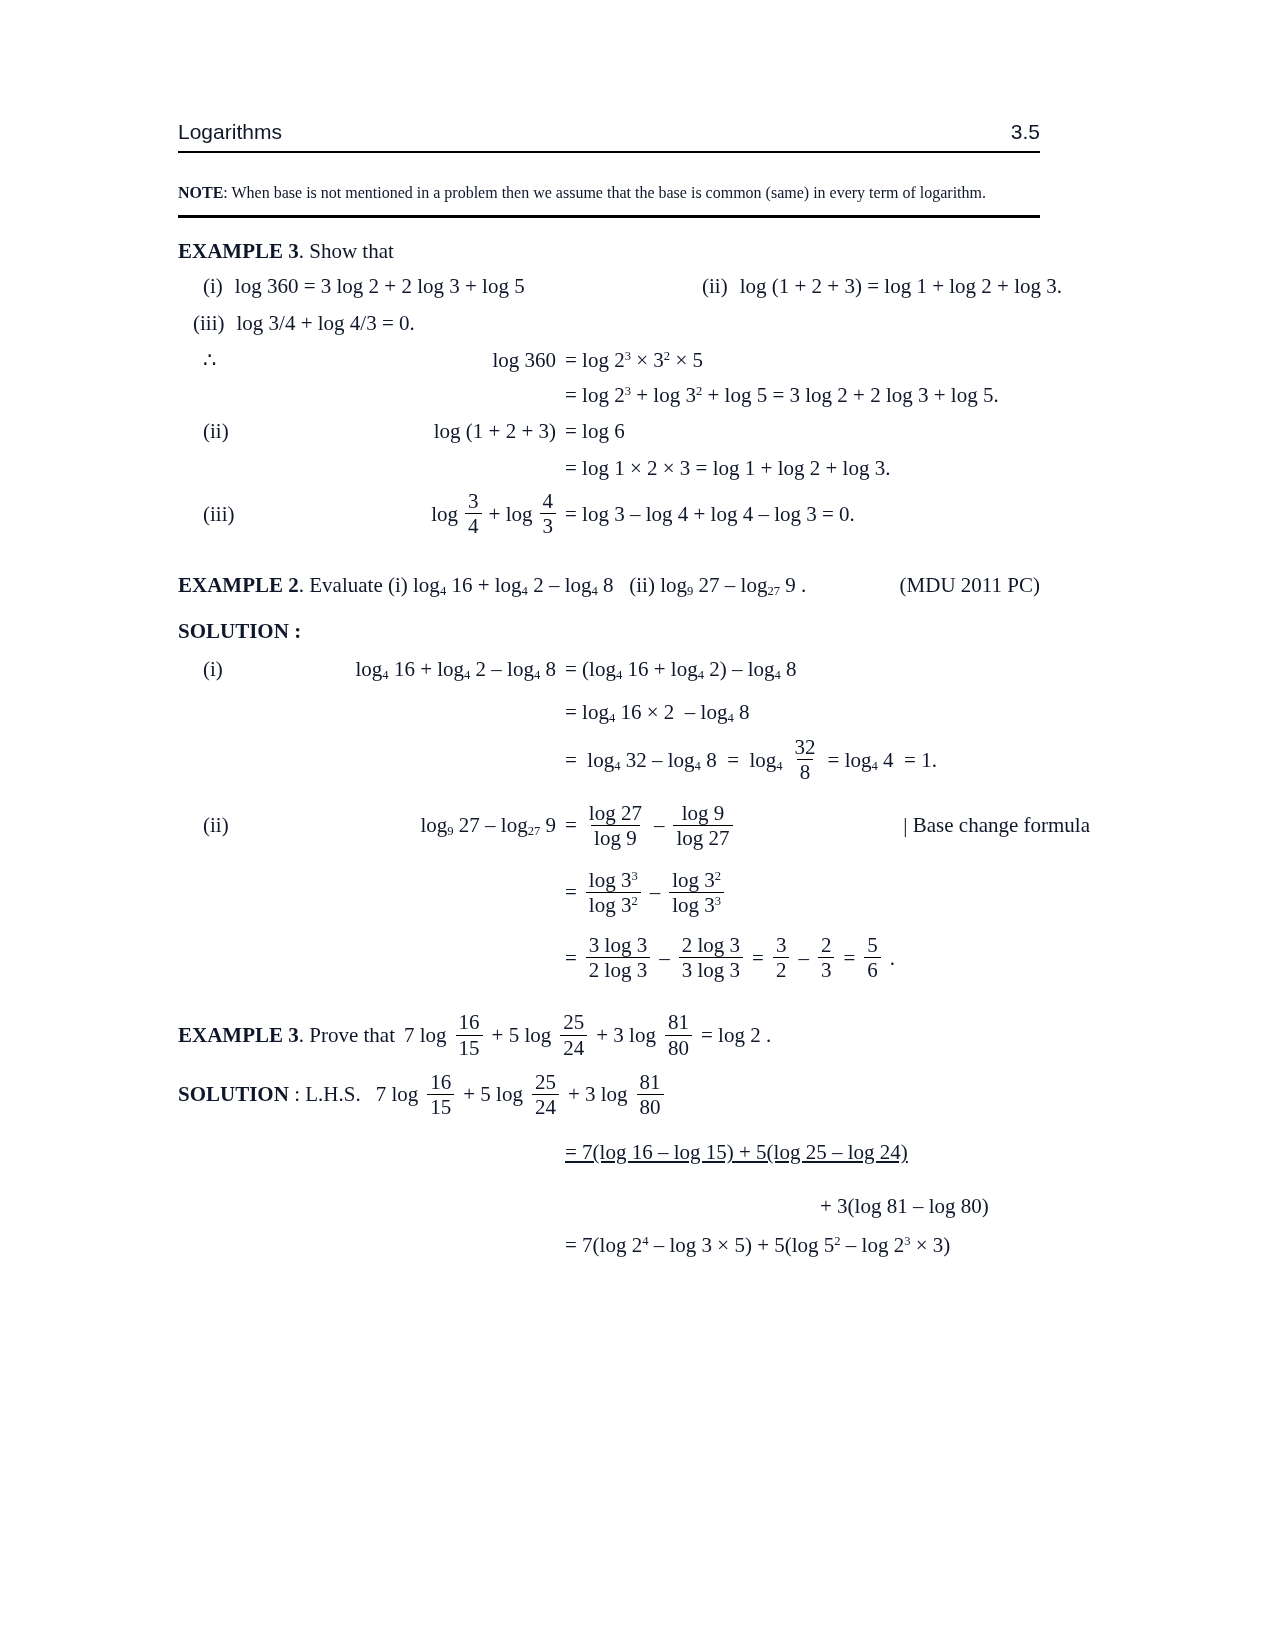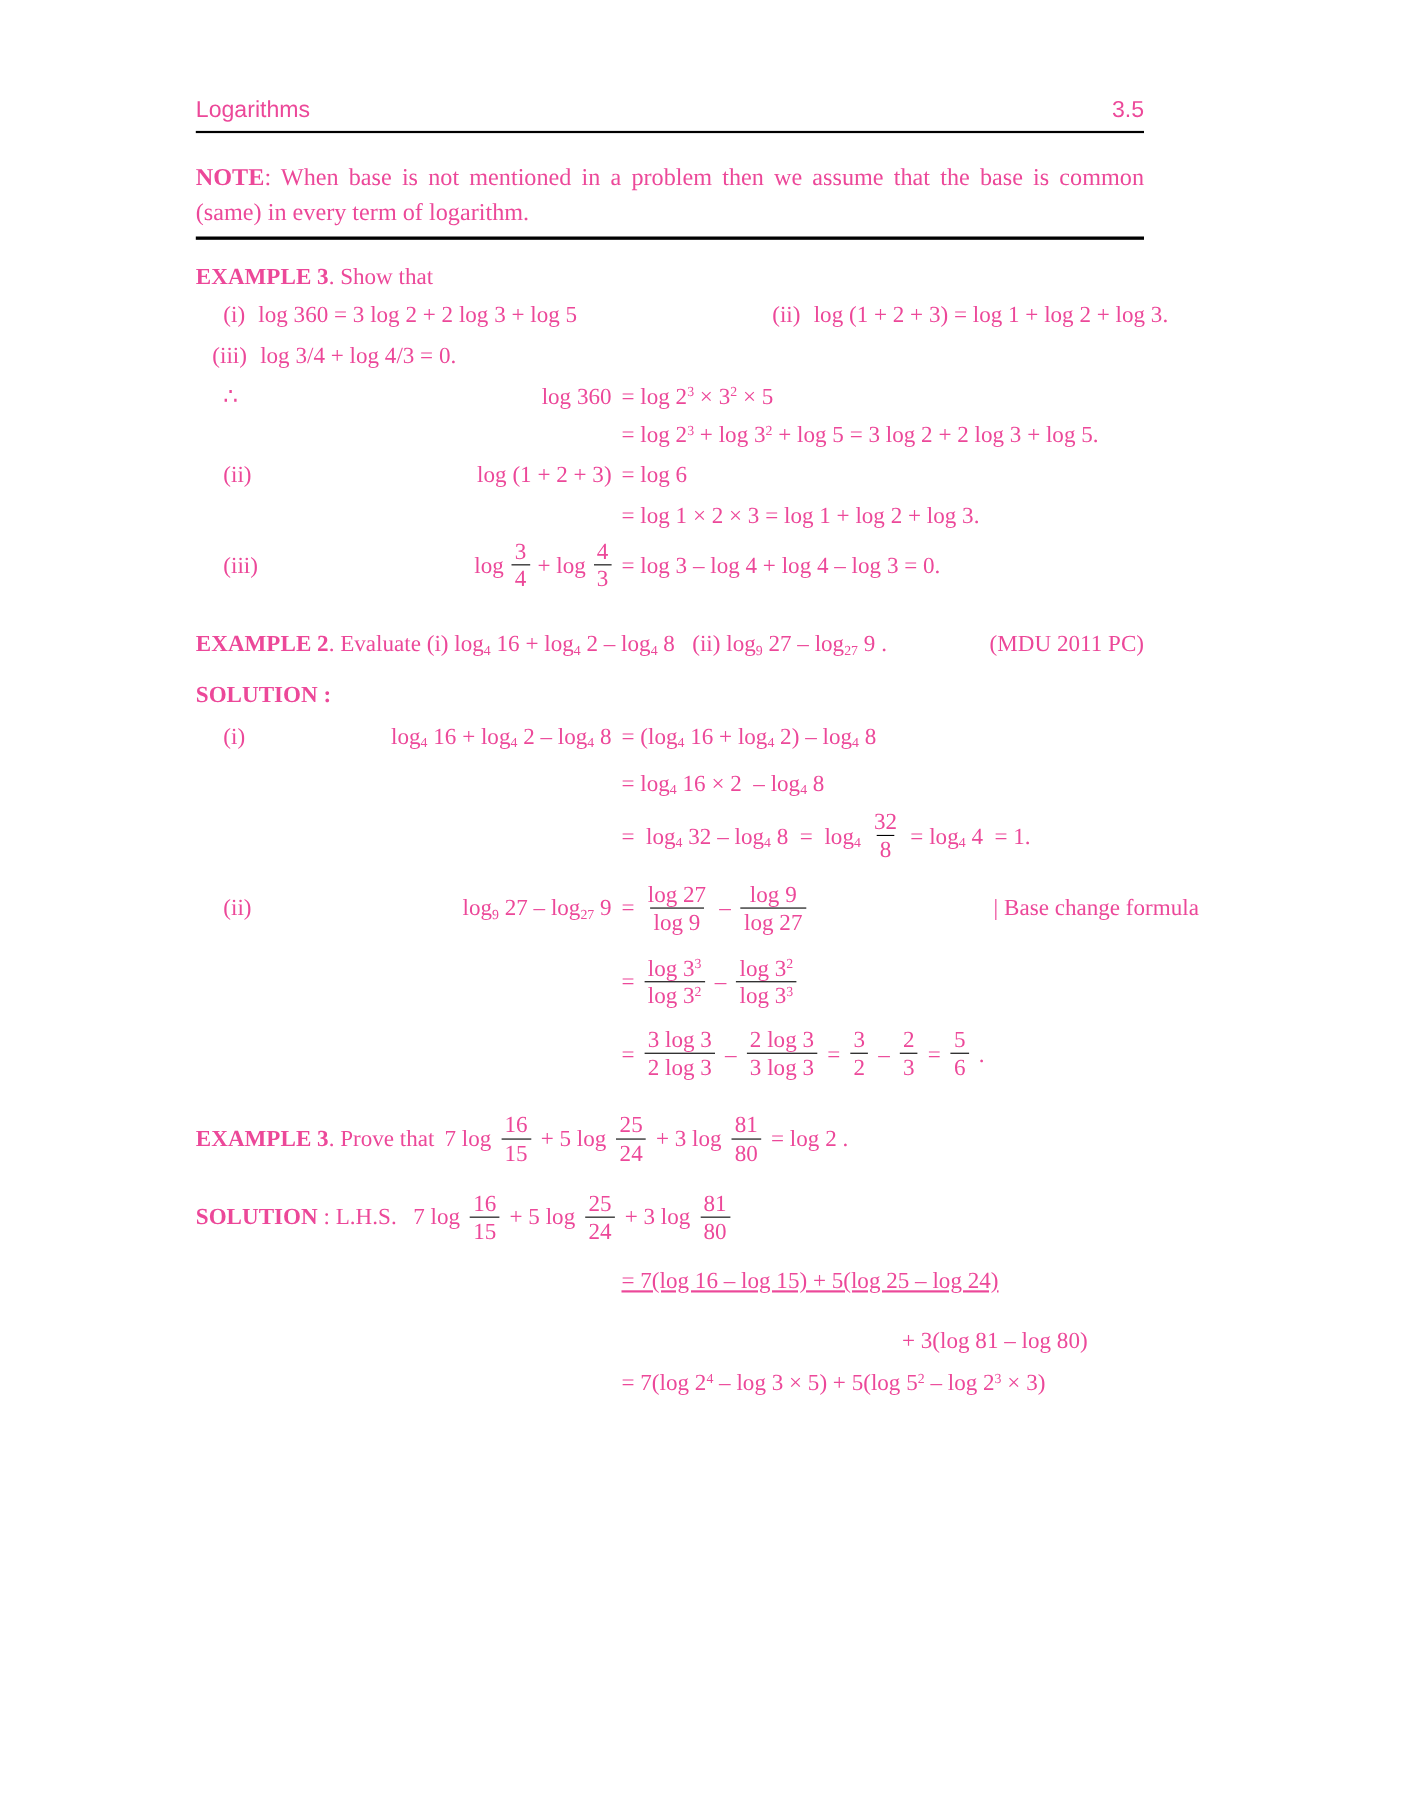--- a/index.html
+++ b/index.html
@@ -1,41 +1,41 @@
 <!DOCTYPE html>
 <html><head>
 <meta charset="utf-8">
 <style>
   html,body{margin:0;padding:0;background:#ffffff;}
   .page{
     position:relative;
     width:1275px;height:1650px;
     box-sizing:border-box;
     background:#fff;
-    color:#ec4899;
+    color:#0f172a;
     font-family:"Liberation Serif","DejaVu Serif",serif;
     font-size:21px;
-    padding:88px 235px 0 178px;
+    padding:120px 235px 0 178px;
     overflow:hidden;
   }
   .b{font-weight:bold;}
   .m{white-space:pre;}
   sup{font-size:0.6em;line-height:0;vertical-align:0.55em;}
   sub{font-size:0.6em;line-height:0;vertical-align:-0.25em;}
 
   
   .pg-header{
     display:flex;justify-content:space-between;align-items:baseline;
     font-family:"Liberation Sans","DejaVu Sans",sans-serif;
     font-size:21px;
     border-bottom:2px solid #000;
     padding-bottom:7px;
   }
   
-  .note{margin:24px 0 0 0;line-height:32px;text-align:justify;font-size:22px;}
+  .note{margin:24px 0 0 0;line-height:32px;text-align:justify;font-size:16px;}
   .rule{margin-top:6px;height:3px;background:#000;}
 
   
   .ex-head{margin:20px 0 0 0;line-height:26px;}
   .ex-head .m{white-space:pre;}
 
   
   .items-row{display:flex;margin-top:9px;line-height:26px;}
   .items-row .item1{padding-left:25px;display:inline-flex;}
   .items-row .item2{margin-left:auto;margin-right:-22px;display:inline-flex;}
@@ -68,21 +68,21 @@
   #e1-r6{margin-top:8px;}
   #ex2-head{margin-top:34px;display:flex;line-height:26px;text-align:center;}
   #ex2-sol{margin-top:20px;}
   #e2-r1{margin-top:12px;}
   #e2-r2{margin-top:17px;}
   #e2-r3{margin-top:10px;}
   #e2-r4{margin-top:16px;}
   #e2-r5{margin-top:18px;}
   #e2-r6{margin-top:16px;}
   #ex3-head{margin-top:28px;}
-  #ex3-sol{margin-top:22px;}
+  #ex3-sol{margin-top:10px;}
   #e3-r1{margin-top:20px;text-decoration:underline;}
   #e3-r2{margin-top:28px;}
   #e3-r3{margin-top:13px;}
   .sol3{white-space:pre;}
 </style>
 </head>
 <body>
 
 <div class="page">
 

